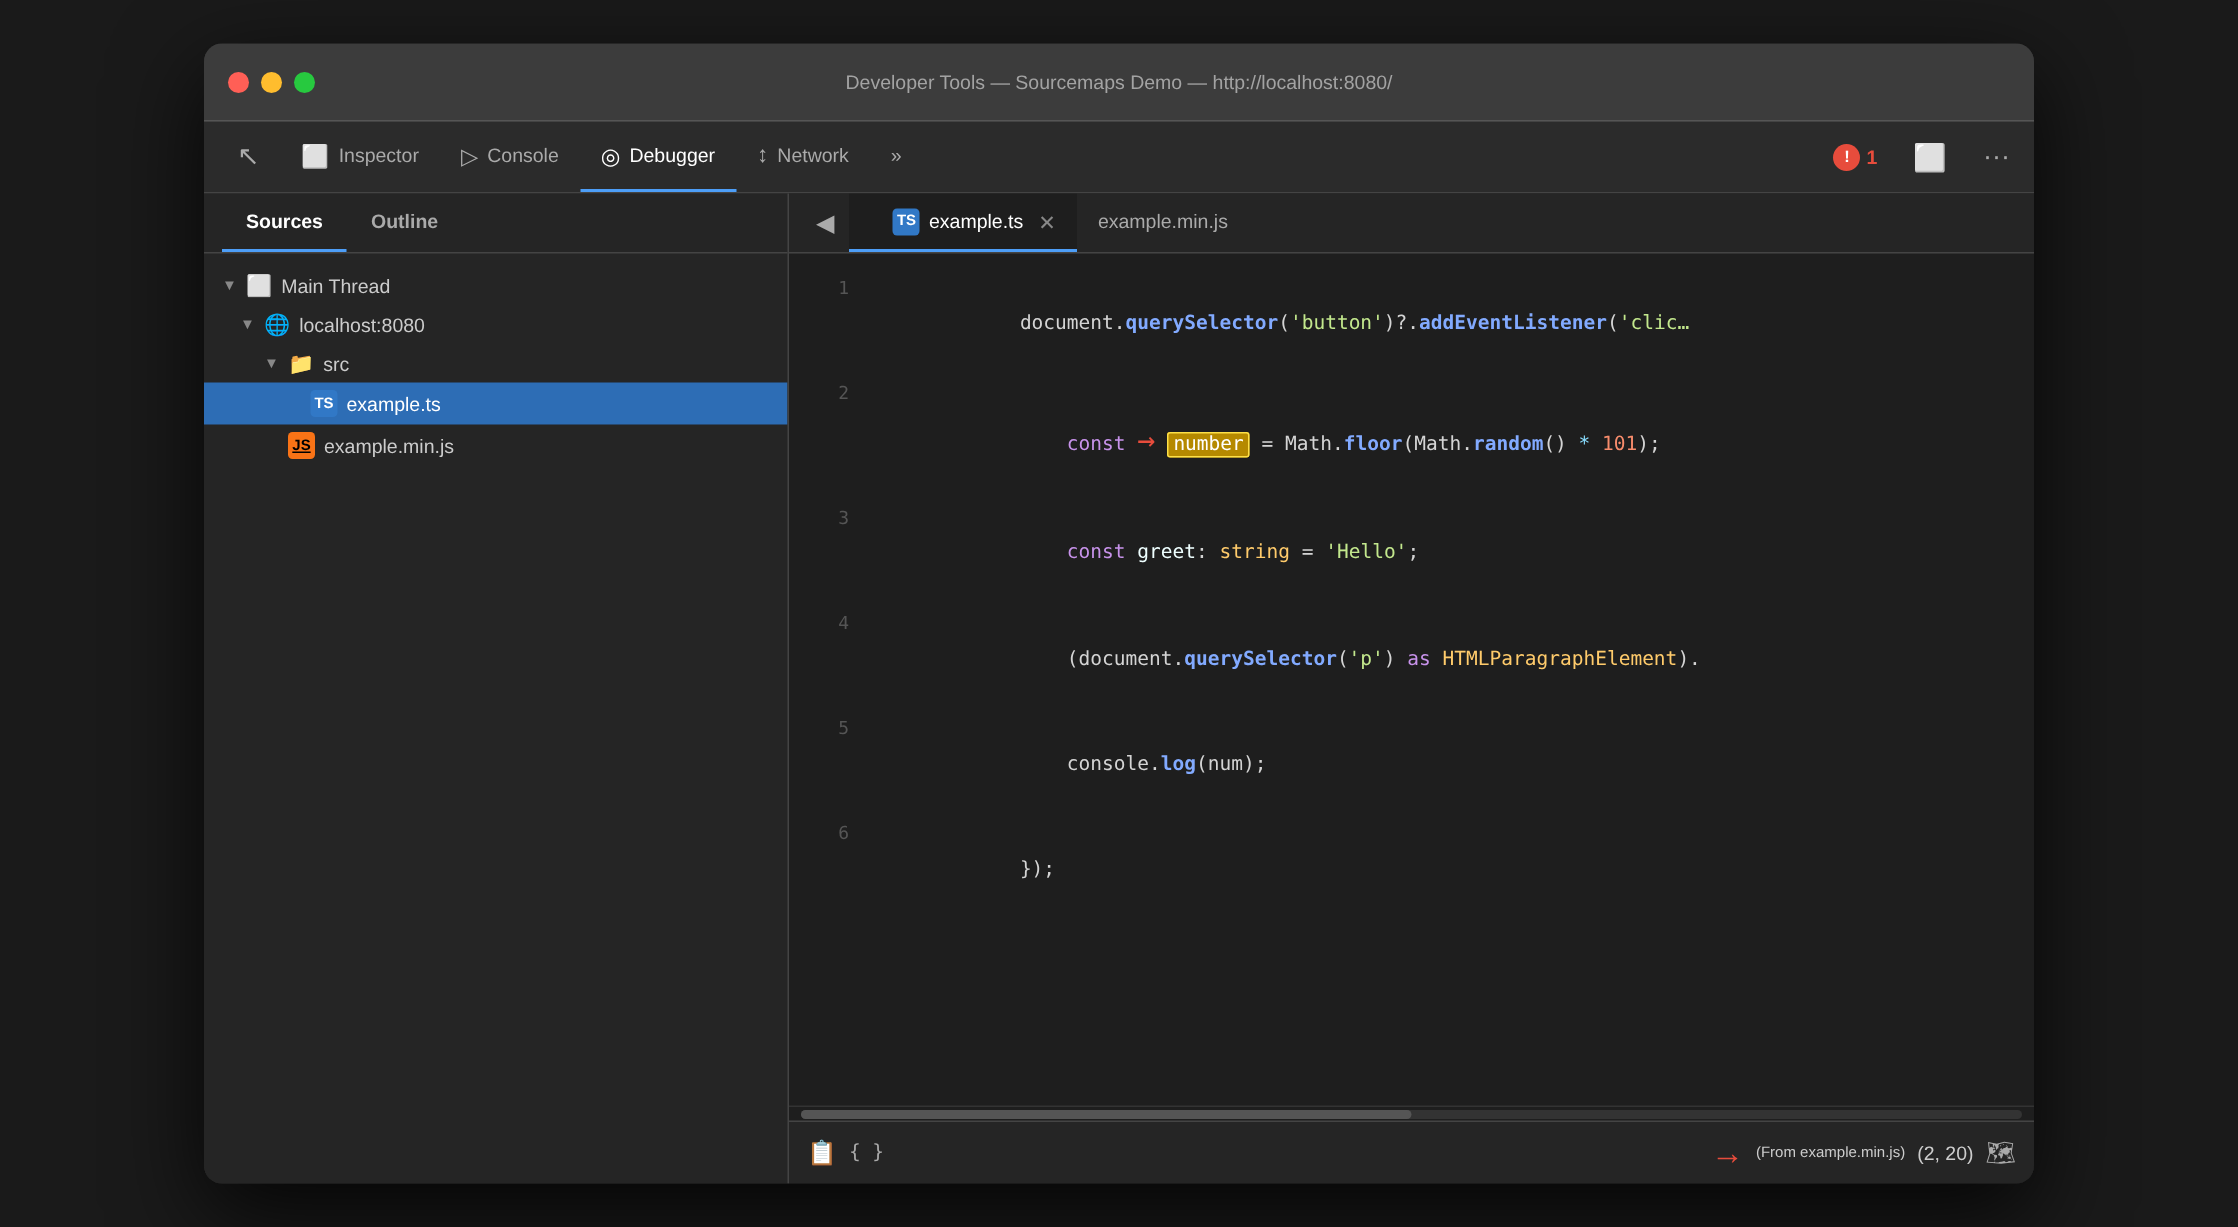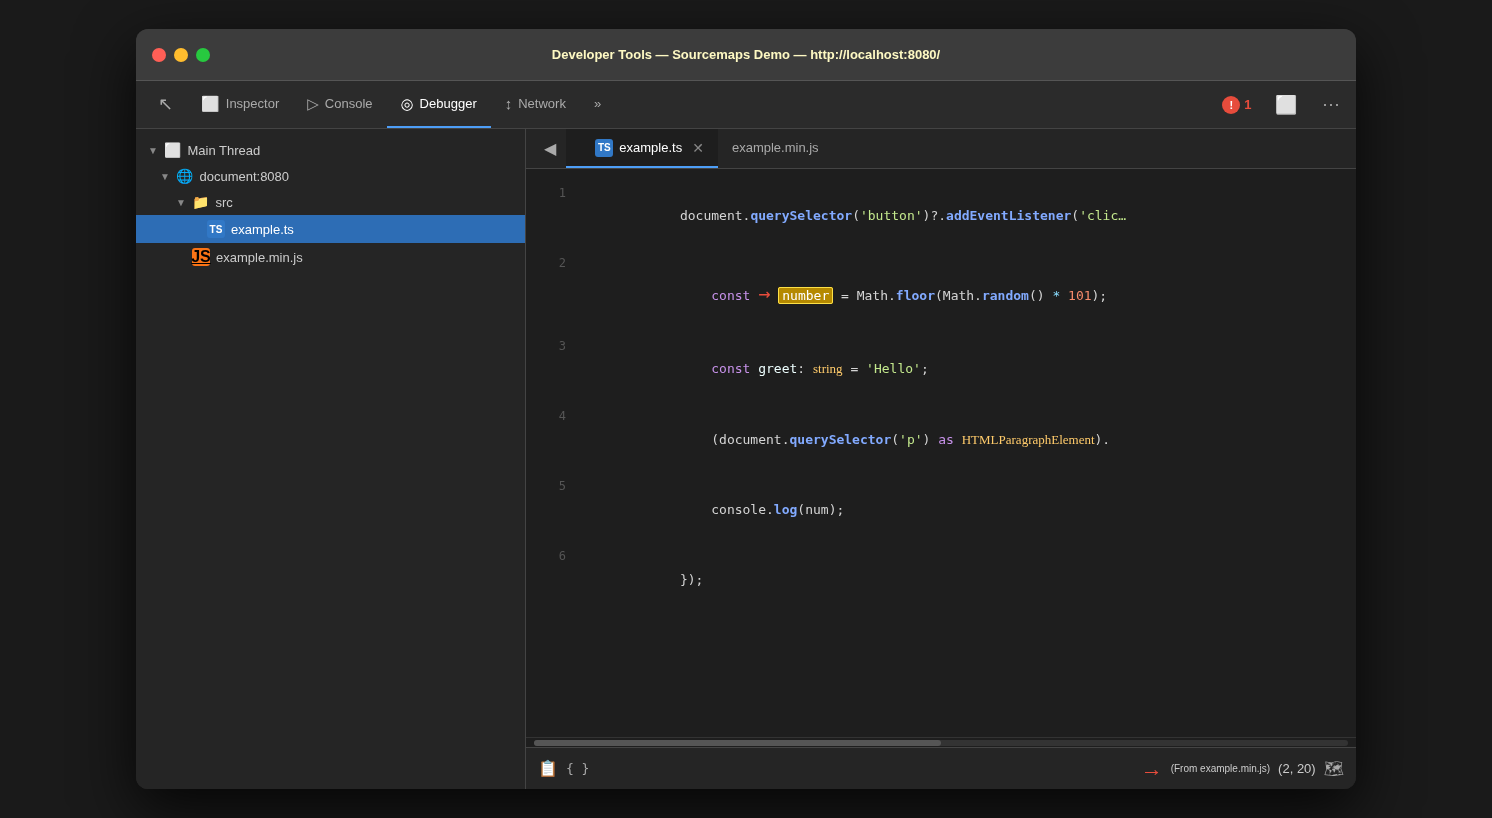--- a/index.html
+++ b/index.html
@@ -44,23 +44,23 @@
       border-radius: 50%;
     }
     .tl-close { background: #ff5f56; }
     .tl-min { background: #ffbd2e; }
     .tl-max { background: #27c93f; }
 
     .title-bar-text {
       position: absolute;
       left: 50%;
       transform: translateX(-50%);
-      color: #fef9c3;
-      font-size: 13px;
-      font-weight: 700;
+      color: #a3a3a3;
+      font-size: 13px;
+      font-weight: 400;
       white-space: nowrap;
     }
 
     
     .toolbar {
       background: #2b2b2b;
       height: 48px;
       display: flex;
       align-items: stretch;
       border-bottom: 1px solid #444;
@@ -215,21 +215,21 @@
       display: flex;
       align-items: center;
       justify-content: center;
       flex-shrink: 0;
       margin-left: 15px;
     }
 
     .js-icon {
       background: #f97316;
       color: #000;
-      font-size: 16px;
+      font-size: 10px;
       font-weight: 700;
       width: 18px;
       height: 18px;
       border-radius: 3px;
       display: flex;
       align-items: center;
       justify-content: center;
       flex-shrink: 0;
       text-decoration: underline;
     }
@@ -332,21 +332,21 @@
       flex: 1;
     }
 
     
     .kw { color: #c792ea; }          
     .fn { color: #82aaff; font-weight: bold; }          
     .str { color: #c3e88d; }         
     .num { color: #f78c6c; }         
     .op { color: #89ddff; }          
     .var { color: #eeffff; }      
-    .type { color: #ffcb6b; font-family: Liberation Serif, serif; }        
+    .type { color: #ffcb6b; }        
     .plain { color: #d4d4d4; }
 
     .highlight-var {
       background: #b58900;
       color: #fff;
       padding: 0 3px;
       border-radius: 2px;
       border: 1px solid #fde047;
     }
 
@@ -479,33 +479,41 @@
         <span>1</span>
       </div>
       <div class="toolbar-btn">⬜</div>
       <div class="toolbar-btn">···</div>
     </div>
   </div>
 
   <div class="main-content">
 
     <div class="left-panel">
+      <div class="panel-tabs">
+        <div class="panel-tab active">
+          <span>Sources</span>
+        </div>
+        <div class="panel-tab">
+          <span>Outline</span>
+        </div>
+      </div>
 
       <div class="file-tree">
 
         <div class="tree-item">
           <span class="arrow">▼</span>
           <span class="folder-icon">⬜</span>
           <span>Main Thread</span>
         </div>
 
         <div class="tree-item indent-1">
           <span class="arrow">▼</span>
           <span class="globe-icon">🌐</span>
-          <span>document:8080</span>
+          <span>localhost:8080</span>
         </div>
 
         <div class="tree-item indent-2">
           <span class="arrow">▼</span>
           <span class="folder-icon">📁</span>
           <span>src</span>
         </div>
 
         <div class="tree-item indent-3 active">
           <span class="ts-icon">TS</span>

